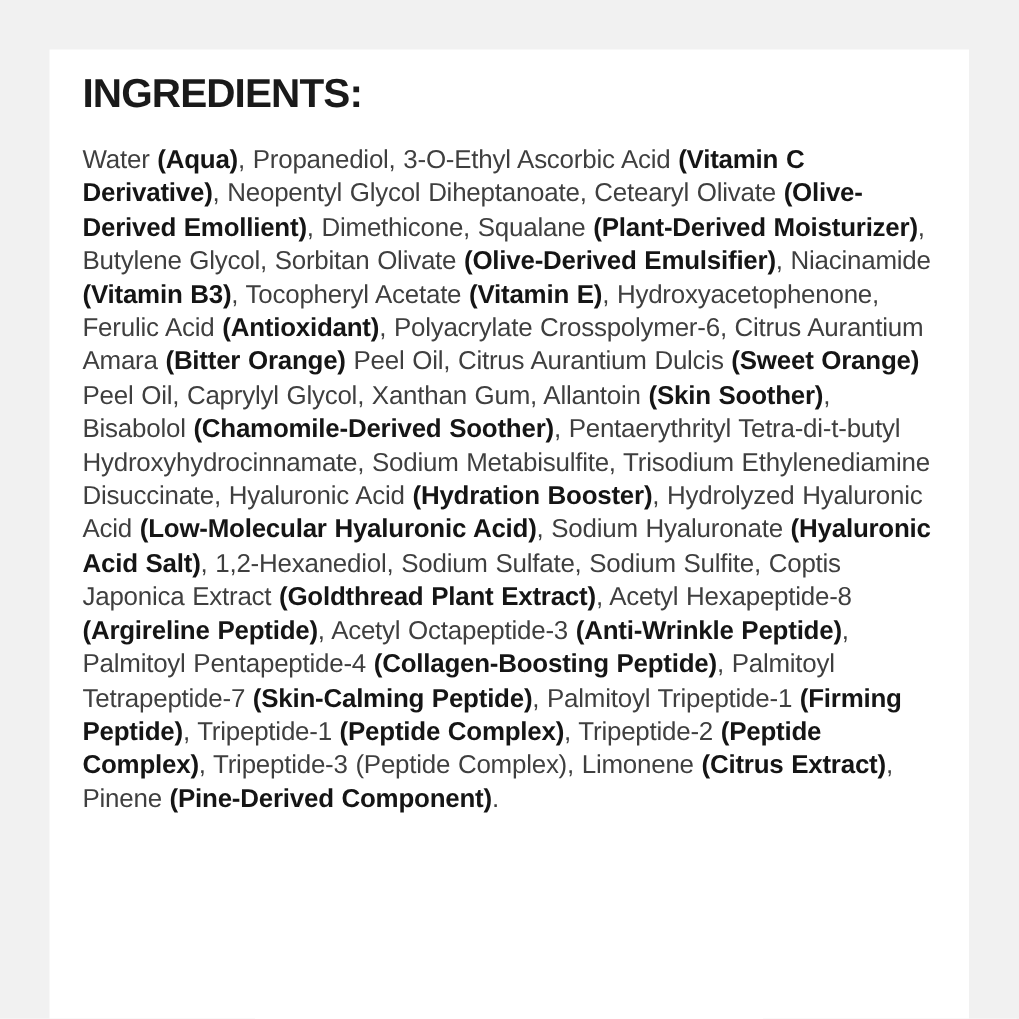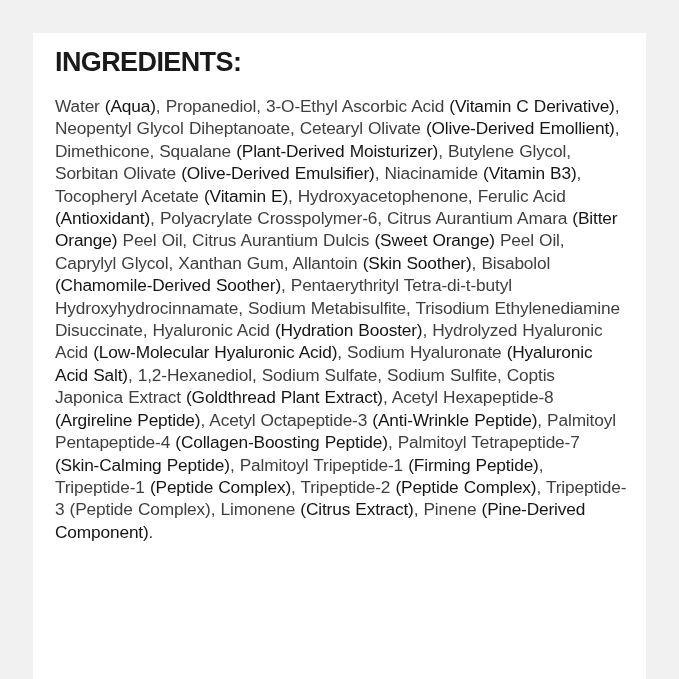--- a/index.html
+++ b/index.html
@@ -35,21 +35,21 @@
   .ingredients {
     width: 572px;
     font-size: 17.3px;
     line-height: 22.4px;
     letter-spacing: -0.15px;
     color: #3f3f3f;
     font-weight: 400;
     word-spacing: 0.5px;
   }
   .ingredients .bold {
-    font-weight: 400;
+    font-weight: 700;
     color: #151515;
   }
 </style>
 </head>
 <body>
 
 <div class="stage">
   <div class="card">
     <div class="heading">INGREDIENTS:</div>
     <p class="ingredients"><span>Water </span><span class="bold">(Aqua)</span><span>, Propanediol, 3-O-Ethyl Ascorbic Acid </span><span class="bold">(Vitamin C Derivative)</span><span>, Neopentyl Glycol Diheptanoate, Cetearyl Olivate </span><span class="bold">(Olive-Derived Emollient)</span><span>, Dimethicone, Squalane </span><span class="bold">(Plant-Derived Moisturizer)</span><span>, Butylene Glycol, Sorbitan Olivate </span><span class="bold">(Olive-Derived Emulsifier)</span><span>, Niacinamide </span><span class="bold">(Vitamin B3)</span><span>, Tocopheryl Acetate </span><span class="bold">(Vitamin E)</span><span>, Hydroxyacetophenone, Ferulic Acid </span><span class="bold">(Antioxidant)</span><span>, Polyacrylate Crosspolymer-6, Citrus Aurantium Amara </span><span class="bold">(Bitter Orange)</span><span> Peel Oil, Citrus Aurantium Dulcis </span><span class="bold">(Sweet Orange)</span><span> Peel Oil, Caprylyl Glycol, Xanthan Gum, Allantoin </span><span class="bold">(Skin Soother)</span><span>, Bisabolol </span><span class="bold">(Chamomile-Derived Soother)</span><span>, Pentaerythrityl Tetra-di-t-butyl Hydroxyhydrocinnamate, Sodium Metabisulfite, Trisodium Ethylenediamine Disuccinate, Hyaluronic Acid </span><span class="bold">(Hydration Booster)</span><span>, Hydrolyzed Hyaluronic Acid </span><span class="bold">(Low-Molecular Hyaluronic Acid)</span><span>, Sodium Hyaluronate </span><span class="bold">(Hyaluronic Acid Salt)</span><span>, 1,2-Hexanediol, Sodium Sulfate, Sodium Sulfite, Coptis Japonica Extract </span><span class="bold">(Goldthread Plant Extract)</span><span>, Acetyl Hexapeptide-8 </span><span class="bold">(Argireline Peptide)</span><span>, Acetyl Octapeptide-3 </span><span class="bold">(Anti-Wrinkle Peptide)</span><span>, Palmitoyl Pentapeptide-4 </span><span class="bold">(Collagen-Boosting Peptide)</span><span>, Palmitoyl Tetrapeptide-7 </span><span class="bold">(Skin-Calming Peptide)</span><span>, Palmitoyl Tripeptide-1 </span><span class="bold">(Firming Peptide)</span><span>, Tripeptide-1 </span><span class="bold">(Peptide Complex)</span><span>, Tripeptide-2 </span><span class="bold">(Peptide Complex)</span><span>, Tripeptide-3 (Peptide Complex), Limonene </span><span class="bold">(Citrus Extract)</span><span>, Pinene </span><span class="bold">(Pine-Derived Component)</span><span>.</span></p>

